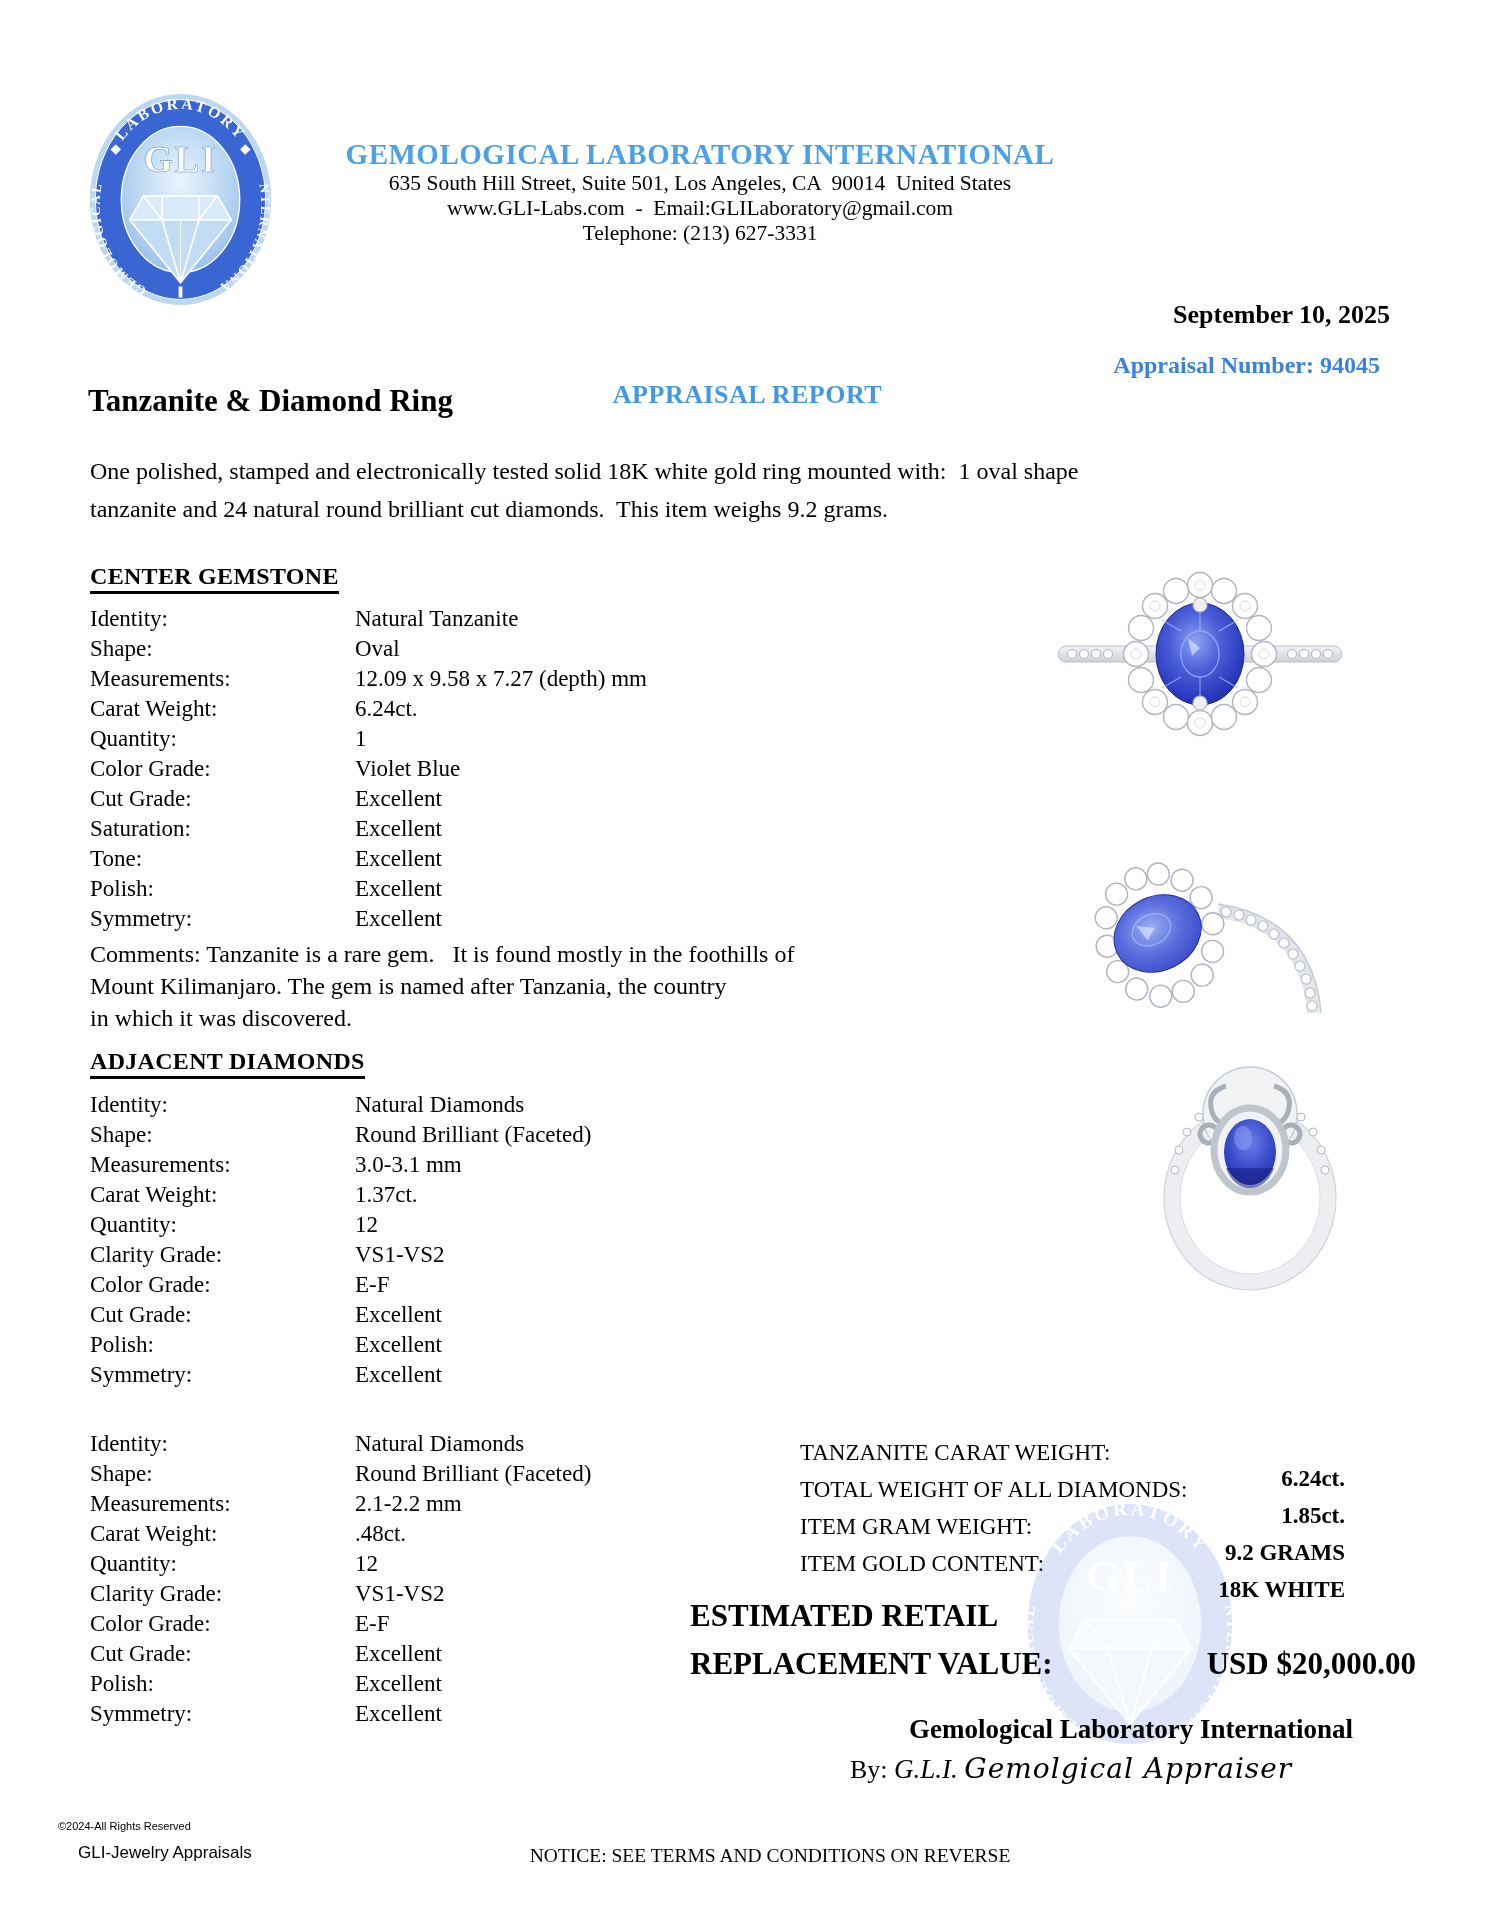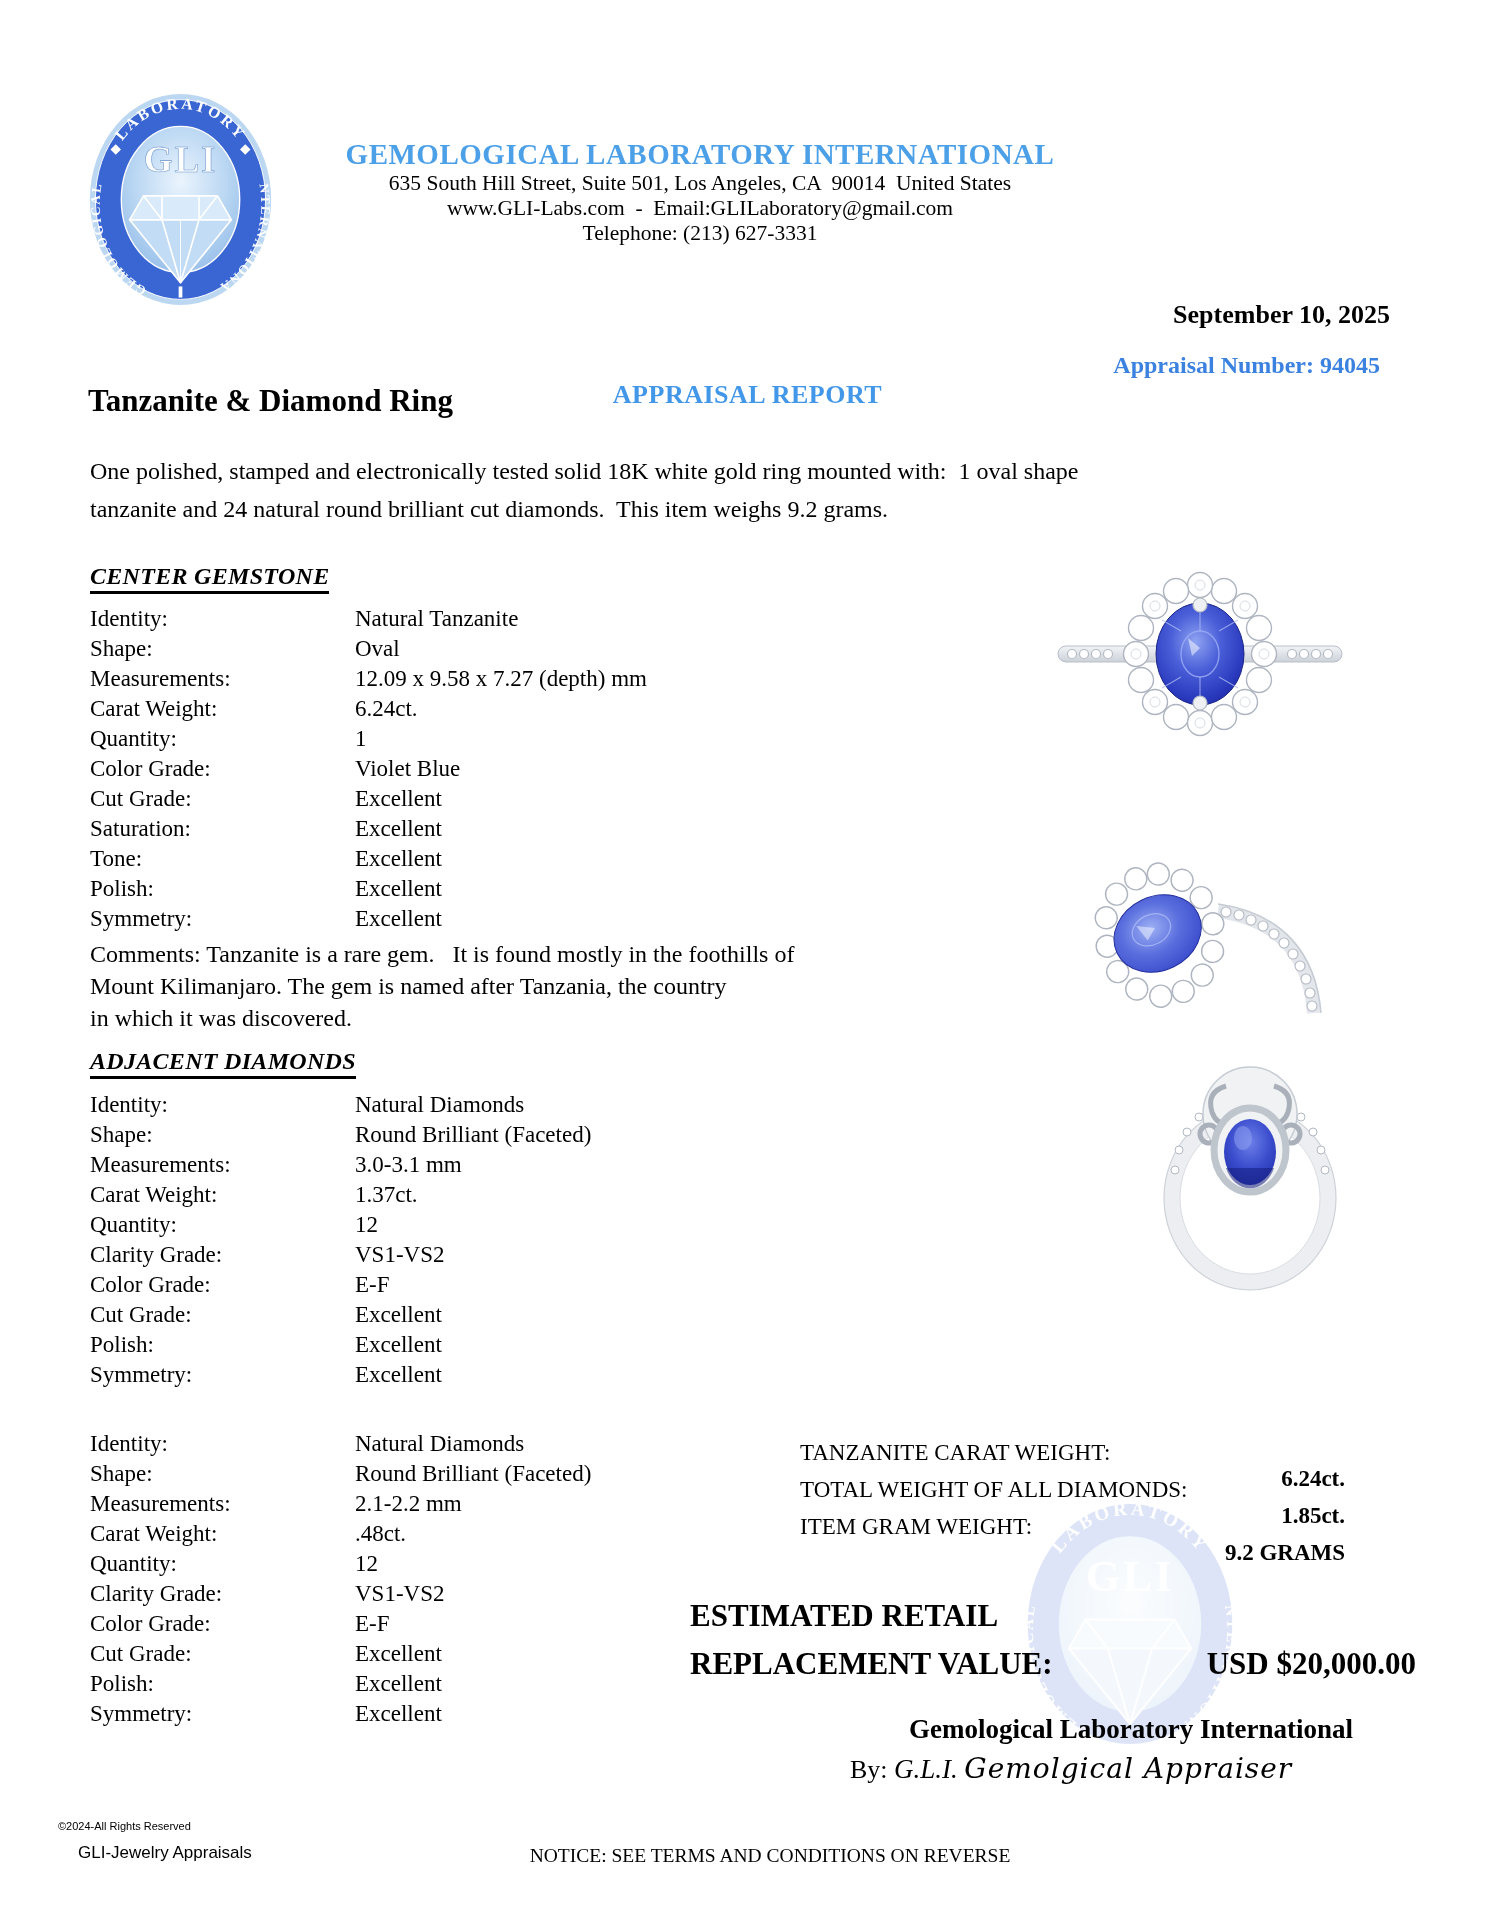--- a/index.html
+++ b/index.html
@@ -20,21 +20,21 @@
   .head-title{font-size:29px;font-weight:bold;color:#4CA0E8;letter-spacing:.5px;}
   .head-line{font-size:21.5px;margin-top:0;}
   
   .date{top:300px;right:98px;font-size:26px;font-weight:bold;}
   .apr-report{top:348px;left:575px;width:345px;text-align:center;font-size:26px;font-weight:bold;color:#4297E8;letter-spacing:.5px;margin-top:32px;}
   .apr-number{top:352px;right:108px;font-size:24px;font-weight:bold;color:#3B82E0;}
   .item-title{top:383px;left:88px;font-size:31px;font-weight:bold;}
   .intro{top:452px;left:90px;width:1260px;font-size:24px;line-height:38px;}
   
   .section-head{font-size:24px;font-weight:bold;letter-spacing:.3px;}
-  .section-head span{border-bottom:3px solid #000;padding-bottom:1px;display:inline-block;font-style:italic;}
+  .section-head span{border-bottom:3px solid #000;padding-bottom:1px;display:inline-block;}
   .cg-head{top:563px;left:90px;}
   .ad-head{top:1048px;left:90px;}
   .spec-table{left:90px;width:700px;}
   .cg-table{top:606px;}
   .ad-table1{top:1092px;}
   .ad-table2{top:1431px;}
   .spec-row{display:flex;height:30px;font-size:23px;}
   .spec-label{width:265px;flex:0 0 265px;}
   .comments{top:938px;left:90px;width:950px;font-size:24px;line-height:32px;}
   
@@ -267,20 +267,24 @@
         <span data-bind="summary.rows.0.label">TANZANITE CARAT WEIGHT:</span>
         <span class="summary-value" data-bind="summary.rows.0.value">6.24ct.</span>
       </div>
     <div class="summary-row">
         <span data-bind="summary.rows.1.label">TOTAL WEIGHT OF ALL DIAMONDS:</span>
         <span class="summary-value" data-bind="summary.rows.1.value">1.85ct.</span>
       </div>
     <div class="summary-row">
         <span data-bind="summary.rows.2.label">ITEM GRAM WEIGHT:</span>
         <span class="summary-value" data-bind="summary.rows.2.value">9.2 GRAMS</span>
+      </div>
+    <div class="summary-row">
+        <span data-bind="summary.rows.3.label">ITEM GOLD CONTENT:</span>
+        <span class="summary-value" data-bind="summary.rows.3.value">18K WHITE</span>
       </div>
   </div>
   <div class="abs est-line1" data-bind="summary.estimated_line1">ESTIMATED RETAIL</div>
   <div class="abs est-line2">
     <span data-bind="summary.estimated_line2">REPLACEMENT VALUE:</span>
     <span data-bind="summary.replacement_value">USD $20,000.00</span>
   </div>
 
   <div class="abs sig-company" data-bind="signature.company">Gemological Laboratory International</div>
   <div class="abs sig-by">

